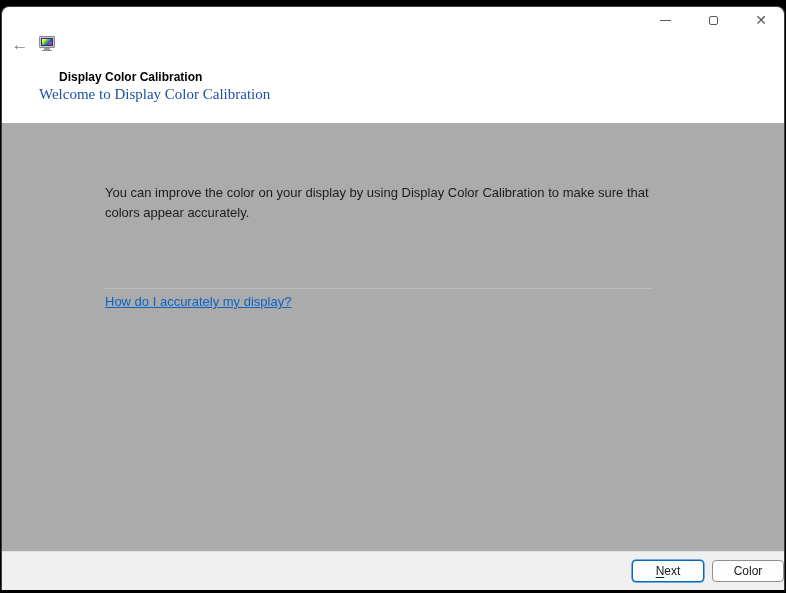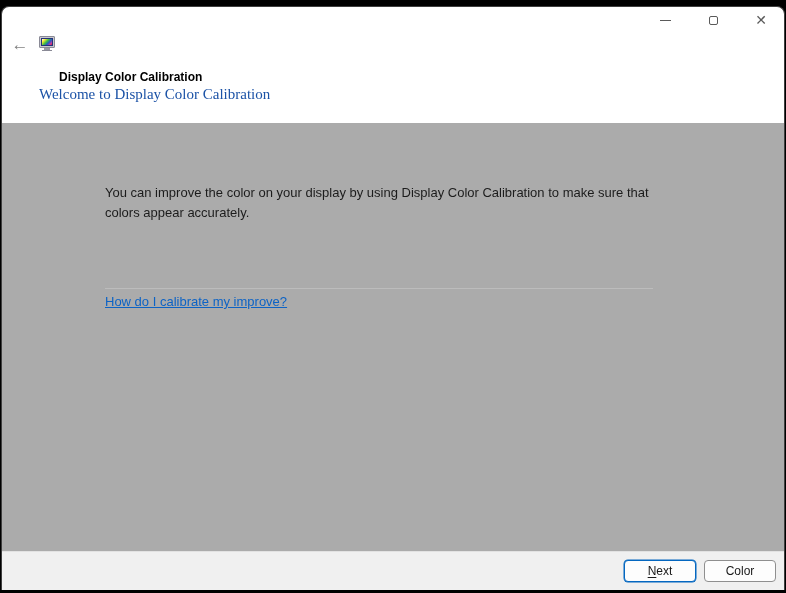--- a/index.html
+++ b/index.html
@@ -89,21 +89,21 @@
     position:absolute; left:103px; top:170px;
     font-size:13px; line-height:18px;
     text-decoration:underline; cursor:pointer;
   }
   
   .footer {
     flex:0 0 39px;
     background:#f0f0f0;
     border-top:1px solid #e2e2e2;
     display:flex; align-items:center; justify-content:flex-end;
-    gap:8px; padding-right:8px;
+    gap:8px; 
   }
   .btn {
     width:72px; height:22px;
     background:#fdfdfd;
     border-radius:4px;
     font-size:12px; color:#1a1a1a;
     display:flex; align-items:center; justify-content:center;
     font-family:"Liberation Sans", sans-serif;
     cursor:default;
   }
@@ -145,21 +145,21 @@
   </div>
 
   <div class="heading-row">
     <div class="page-heading" style="color: rgb(27, 82, 166);">Welcome to Display Color Calibration</div>
   </div>
 
   <div class="content" style="background: rgb(171, 171, 171);">
     <div class="para para1">You can improve the color on your display by using Display Color Calibration to make sure that
 colors appear accurately.</div>
     <div class="content-divider"></div>
-    <a class="help-link" style="color: rgb(13, 99, 197);">How do I calibrate my improve?</a>
+    <a class="help-link" style="color: rgb(13, 99, 197);">How do I accurately my display?</a>
   </div>
 
   <div class="footer" style="background: rgb(240, 240, 240);">
     <button class="btn btn-next">
         <span><span class="accesskey">N</span><span>ext</span></span>
       </button>
     <button class="btn btn-cancel">
         <span>Color</span>
       </button>
   </div>

